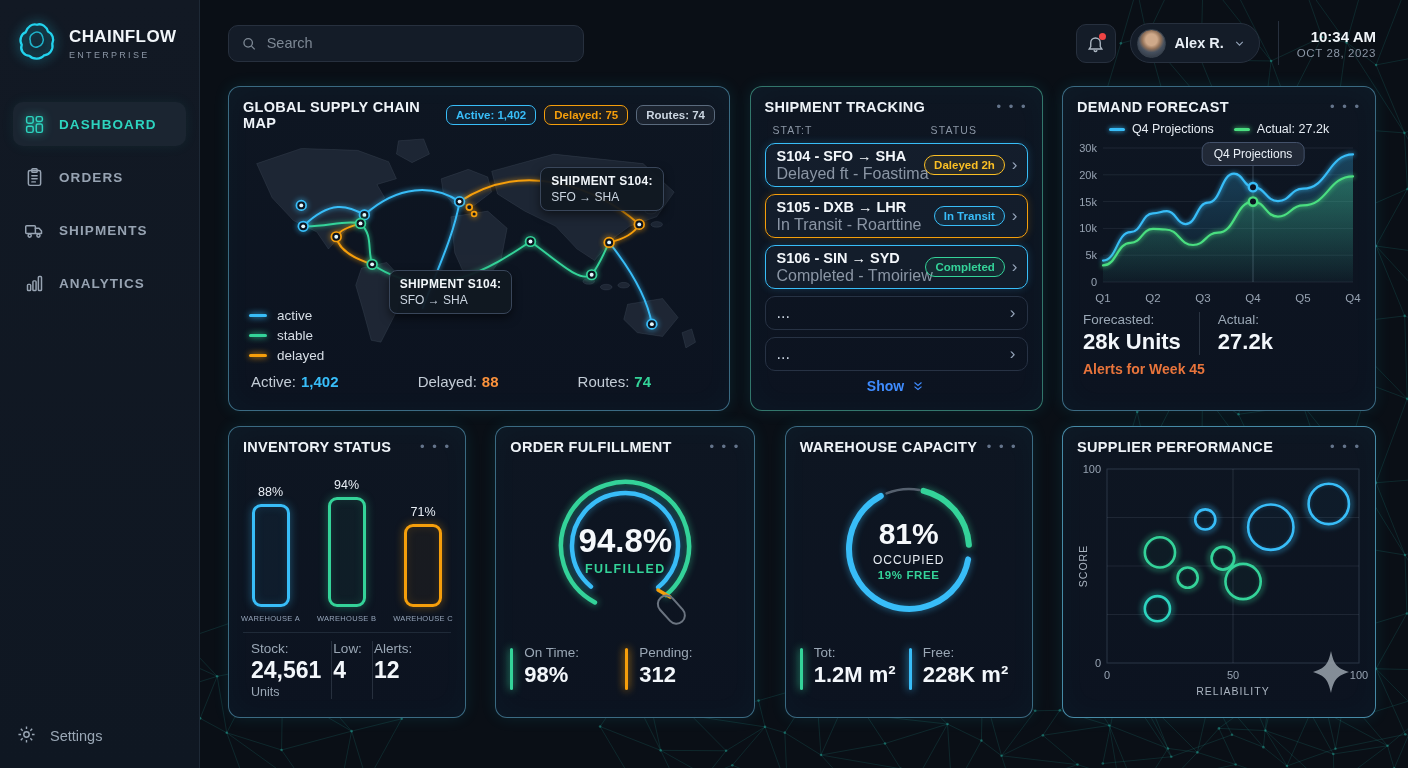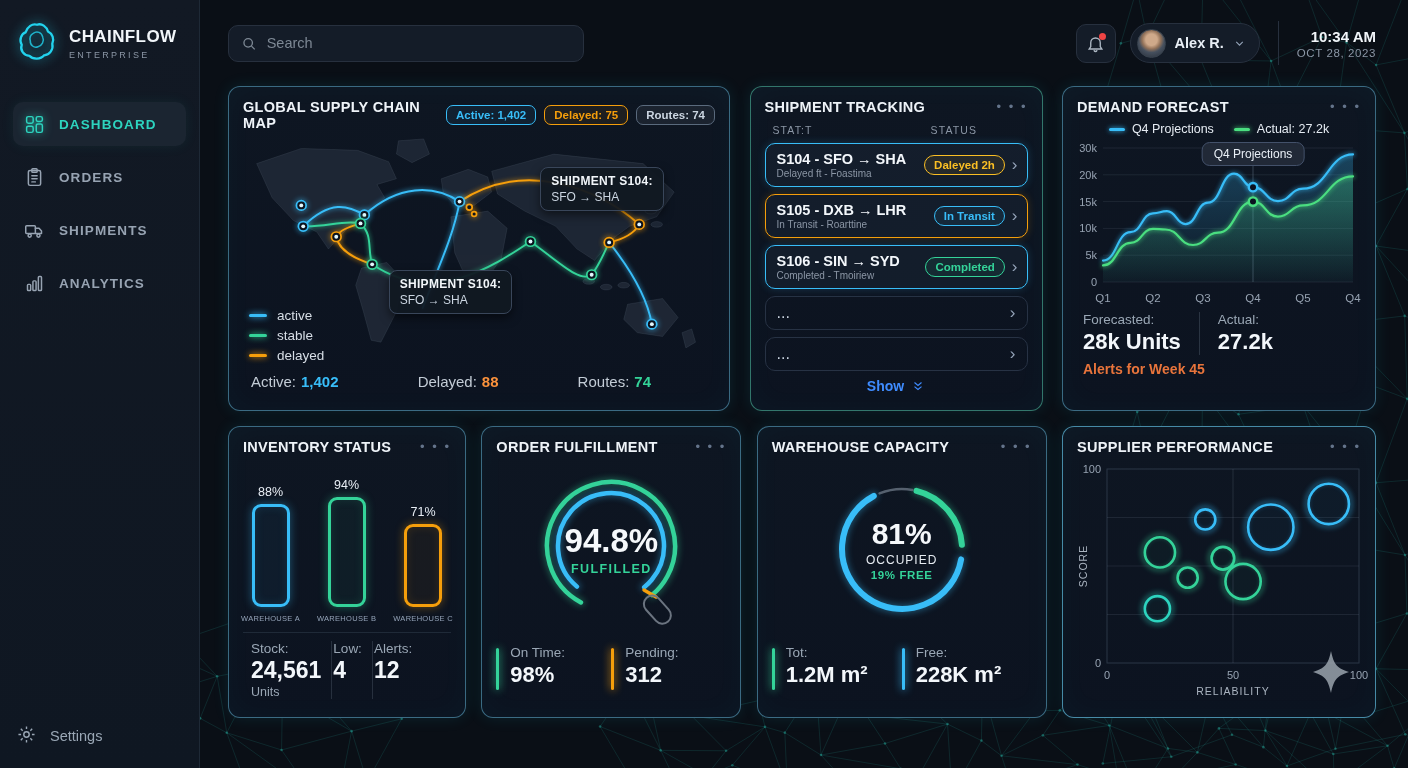--- a/index.html
+++ b/index.html
@@ -41,21 +41,21 @@
   .clock .date{font-size:11.5px;color:#8b96a5;letter-spacing:.6px;margin-top:2px;}
   
   .row1{display:flex;justify-content:space-between;margin-top:22px;}
   .row2{display:flex;justify-content:space-between;margin-top:15px;}
   .card{position:relative;background:linear-gradient(180deg,#0e1622,#0c1320);border:1px solid rgba(96,178,212,.55);border-radius:12px;box-shadow:0 0 16px rgba(34,211,238,.10), inset 0 0 30px rgba(34,211,238,.03);padding:12px 14px;overflow:hidden;}
   .c-map{width:502px;height:325px;}
   .c-ship{width:293px;height:325px;border-color:rgba(82,200,170,.55);}
   .c-fc{width:314px;height:325px;}
   .c-inv{width:238px;height:292px;}
   .c-of{width:260px;height:292px;}
-  .c-wc{width:290px;height:292px;}
+  .c-wc{width:248px;height:292px;}
   .c-sp{width:314px;height:292px;border-color:rgba(96,190,224,.7);}
   .card-head{display:flex;justify-content:space-between;align-items:center;}
   .card-title{font-size:14.5px;font-weight:700;color:#eef3f8;letter-spacing:.3px;}
   .dots{color:#64748b;font-size:13px;letter-spacing:2px;cursor:pointer;line-height:8px;}
   
   .map-badges{display:flex;gap:8px;}
   .badge{font-size:11.5px;font-weight:600;padding:3px 9px;border-radius:7px;border:1px solid;white-space:nowrap;}
   .map-body{position:relative;margin-top:6px;height:228px;}
   .map-body svg{width:100%;height:100%;display:block;}
   .map-tip{position:absolute;background:rgba(17,24,34,.95);border:1px solid #39465a;border-radius:8px;padding:6px 10px;z-index:2;box-shadow:0 4px 10px rgba(0,0,0,.5);}
@@ -68,21 +68,21 @@
   .map-stats{display:flex;justify-content:space-between;margin-top:8px;padding:0 64px 0 8px;}
   .map-stat{font-size:15px;color:#c3ccd6;}
   .map-stat b{font-weight:700;margin-left:5px;}
   
   .ship-cols{display:flex;margin:9px 4px 7px 8px;font-size:10.5px;letter-spacing:1.1px;color:#8b96a5;}
   .ship-cols span:last-child{margin-left:118px;}
   .ship-list{display:flex;flex-direction:column;gap:7px;}
   .ship-row{display:flex;align-items:center;height:44px;border:1.5px solid;border-radius:10px;background:rgba(32,45,63,.35);padding:0 9px 0 11px;cursor:pointer;}
   .ship-main{flex:1;min-width:0;}
   .ship-id{font-size:14.5px;font-weight:700;color:#f3f7fb;white-space:nowrap;}
-  .ship-sub{font-size:10px;color:#8b96a5;margin-top:1px;white-space:nowrap;}
+  .ship-sub{font-size:16px;color:#8b96a5;margin-top:1px;white-space:nowrap;}
   .ship-badge{font-size:11.5px;font-weight:600;border:1.5px solid;border-radius:999px;padding:3px 9px;white-space:nowrap;}
   .chev{color:#94a3b8;font-size:17px;margin-left:7px;}
   .ph-row{display:flex;align-items:center;justify-content:space-between;height:34px;border:1px solid #273244;border-radius:10px;margin-top:7px;padding:0 11px;color:#cbd5e1;cursor:pointer;}
   .show-row{display:flex;align-items:center;justify-content:center;gap:7px;margin-top:7px;color:#3f8cff;font-size:14px;font-weight:700;cursor:pointer;}
   .show-row svg{width:14px;height:14px;stroke:#3f8cff;fill:none;stroke-width:2;}
   
   .fc-legend{display:flex;justify-content:center;gap:20px;margin-top:7px;}
   .fc-legend .lg-row{display:flex;align-items:center;gap:7px;}
   .fc-legend .lg-label{font-size:12.5px;color:#e5ebf2;}
   .fc-chart{position:relative;margin-top:4px;height:168px;}

